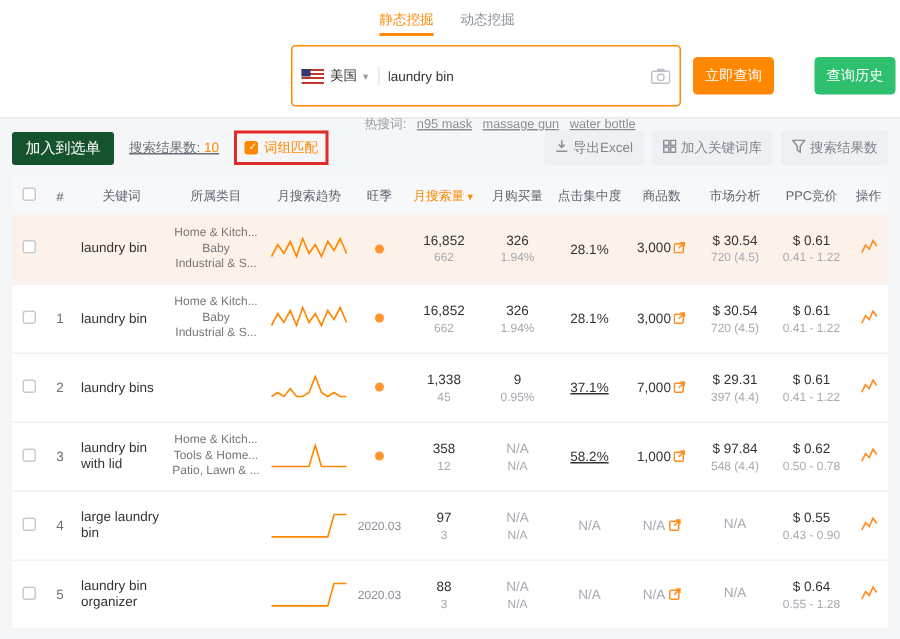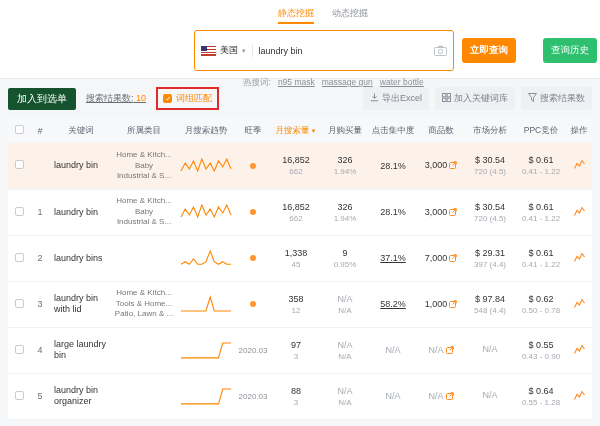--- a/index.html
+++ b/index.html
@@ -3,35 +3,35 @@
 <meta charset="utf-8">
 <style>
   * { box-sizing: border-box; }
   body { width:600px; height:426px; margin:0; overflow:hidden; background:#fff;
          font-family:"Liberation Sans","DejaVu Sans",sans-serif; }
 
   
   .search-section { height:78px; padding-top:7px; background:#fff; }
   .tabs { display:flex; gap:18px; margin-left:253px; font-size:9px; }
   .tab { color:#8a8f96; padding-bottom:2px; cursor:pointer; }
-  .tab.active { color:#ff8800; border-bottom:2px solid #ff8800;margin-left:25px; }
+  .tab.active { color:#ff8800; border-bottom:2px solid #ff8800; }
   .search-row { display:flex; align-items:center; margin:6px 0 0 150px; }
   .search-box { display:flex; align-items:center; width:260px; height:41px;
                 border:1px solid #ff8800; border-radius:3px; padding:0 6px; gap:4px; background:#fff;margin-left:44px; }
   .flag { width:15px; height:10px; flex:none; position:relative;
           background:repeating-linear-gradient(180deg,#c0392b 0 1.4px,#fff 1.4px 2.8px); }
   .flag::after { content:""; position:absolute; left:0; top:0; width:6px; height:5.6px; background:#39386e; }
   .country { font-size:9px; color:#333; cursor:pointer; }
   .dd-caret { font-size:7px; color:#999; }
   .vdiv { width:1px; height:13px; background:#e6e8ea; margin:0 2px; }
   .search-input { flex:1; border:none; outline:none; font-size:9px; color:#333;
                   font-family:inherit; padding:0; background:transparent; }
   .camera-icon { display:flex; flex:none; cursor:pointer; }
   .btn { border:none; border-radius:3px; color:#fff; font-size:9.5px; font-family:inherit; cursor:pointer; }
-  .btn-query { width:54px; height:25px; margin-left:8px; background:#ff8800;font-weight:bold; }
+  .btn-query { width:54px; height:25px; margin-left:8px; background:#ff8800; }
   .btn-history { width:54px; height:25px; margin-left:27px; background:#2ec06f; }
   .hot-row { margin:6px 0 0 243px; font-size:8.5px; color:#9aa0a6; }
   .hot-word { color:#8a8f96; text-decoration:underline; margin-left:7px; cursor:pointer; }
 
   
   .content { background:#f5f6f8; border-top:1px solid #e9eaec; padding:8px; height:348px; }
   .toolbar { display:flex; justify-content:space-between; align-items:center; margin-bottom:8px; }
   .toolbar-left { display:flex; align-items:center; gap:10px; }
   .btn-add { background:#14532d; color:#fff; font-size:10px; padding:4px 9px; border:none; border-radius:2px; cursor:pointer; }
   .result { font-size:9px; color:#697077;text-decoration:underline; }

